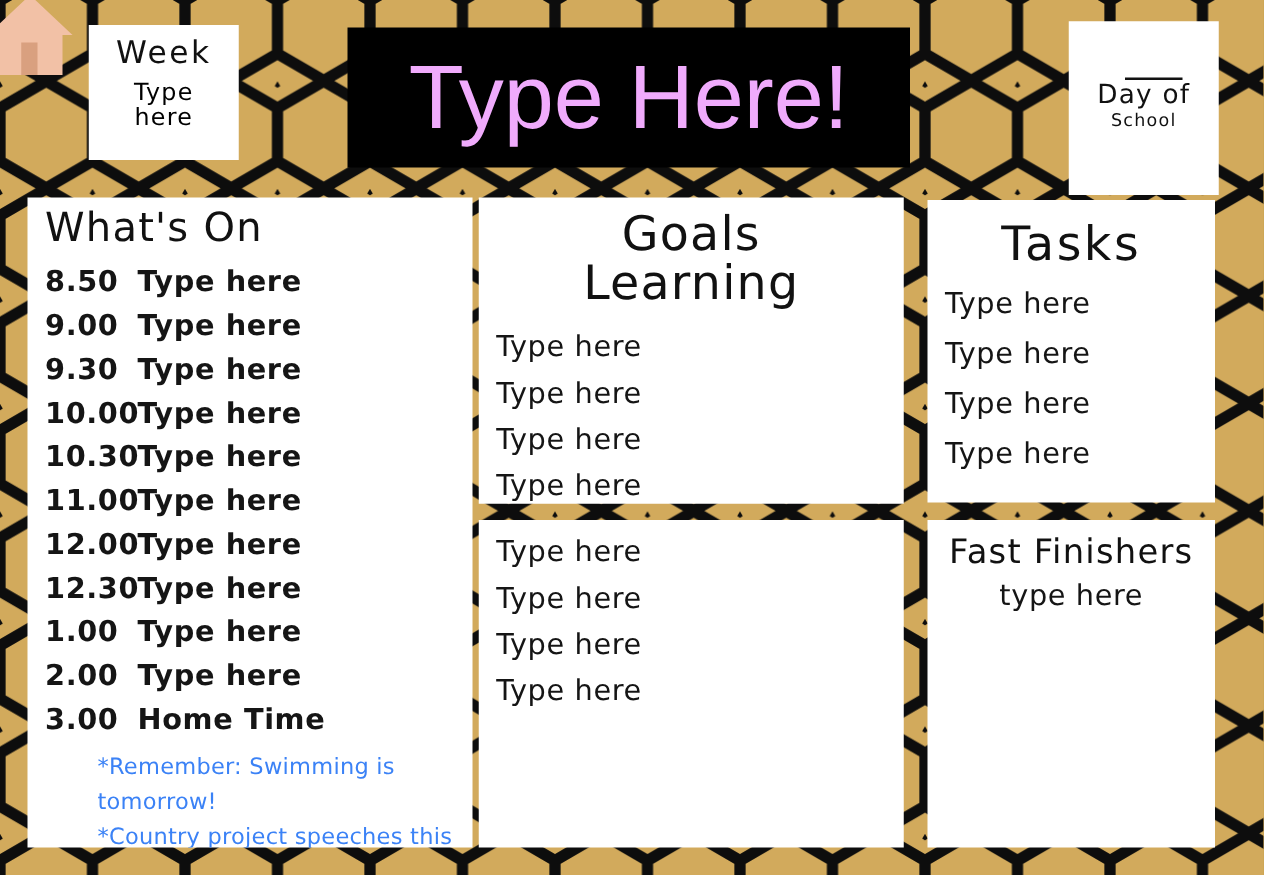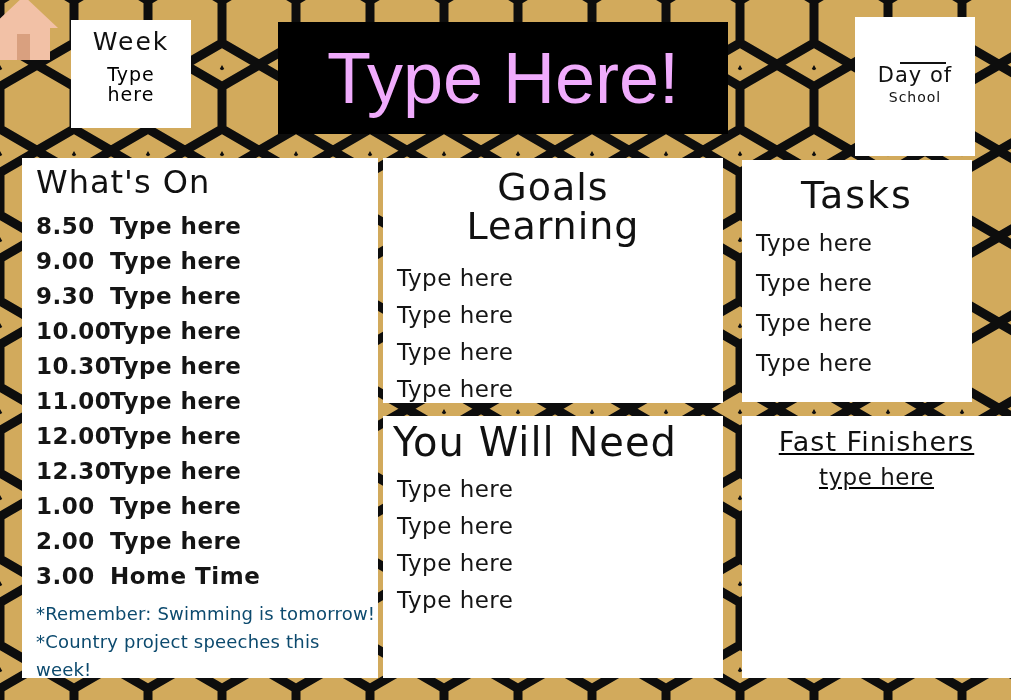--- a/index.html
+++ b/index.html
@@ -88,41 +88,41 @@
   }
 
   
   #house-icon{position:absolute;left:-14px;top:-10px;width:76px;height:72px;}
 
   
   #whats-on{left:22px;top:158px;width:356px;height:520px;}
   #learning-goals{left:383px;top:158px;width:340px;height:245px;}
   #you-will-need{left:383px;top:416px;width:340px;height:262px;}
   #tasks{left:742px;top:160px;width:230px;height:242px;}
-  #fast-finishers{left:742px;top:416px;width:269px;height:262px;text-decoration:underline;}
+  #fast-finishers{left:742px;top:416px;width:230px;height:262px;}
 
   
   .p-head{
     color:#111;line-height:1.02;
   }
   #whats-on .p-head{font-size:32px;padding:8px 0 0 14px;letter-spacing:1px;}
   #learning-goals .p-head{font-size:38px;text-align:center;padding-top:10px;letter-spacing:1px;}
   #you-will-need .p-head{font-size:40px;padding:6px 0 0 10px;letter-spacing:1px;}
   #tasks .p-head{font-size:38px;text-align:center;padding-top:16px;letter-spacing:2px;}
   #fast-finishers .p-head{font-size:27px;text-align:center;padding-top:12px;letter-spacing:1px;}
 
   
   .sched{margin-top:10px;padding-left:14px;font-weight:bold;}
   .sched-row{
     display:flex;font-size:23px;line-height:35px;color:#151515;letter-spacing:.5px;
   }
   .sched-row .t{width:74px;flex:0 0 74px;}
   .sched-row .v{}
   .notes{padding-left:14px;margin-top:6px;}
-  .note{font-size:18px;line-height:28px;color:#0c4a6e;letter-spacing:.2px;}
+  .note{font-size:18px;line-height:28px;color:#3b82f6;letter-spacing:.2px;margin-left:42px;}
 
   
   .tlist{padding-left:14px;margin-top:10px;}
   #learning-goals .tlist{margin-top:14px;}
   #you-will-need .tlist{margin-top:8px;}
   #tasks .tlist{margin-top:8px;}
   .titem{font-size:23px;line-height:37px;color:#151515;letter-spacing:.5px;}
   #tasks .titem{line-height:40px;}
   #fast-finishers .ff-sub{
     text-align:center;font-size:23px;line-height:30px;color:#151515;margin-top:6px;letter-spacing:.5px;
@@ -234,21 +234,20 @@
     </div>
     <div class="tlist" id="lg-items">
         <div class="titem">Type here</div>
         <div class="titem">Type here</div>
         <div class="titem">Type here</div>
         <div class="titem">Type here</div>
       </div>
   </div>
 
   <div class="panel hand" id="you-will-need">
-    <div class="p-head">You Will Need</div>
     <div class="tlist" id="ywn-items">
         <div class="titem">Type here</div>
         <div class="titem">Type here</div>
         <div class="titem">Type here</div>
         <div class="titem">Type here</div>
       </div>
   </div>
 
   <div class="panel hand" id="tasks">
     <div class="p-head">Tasks</div>

